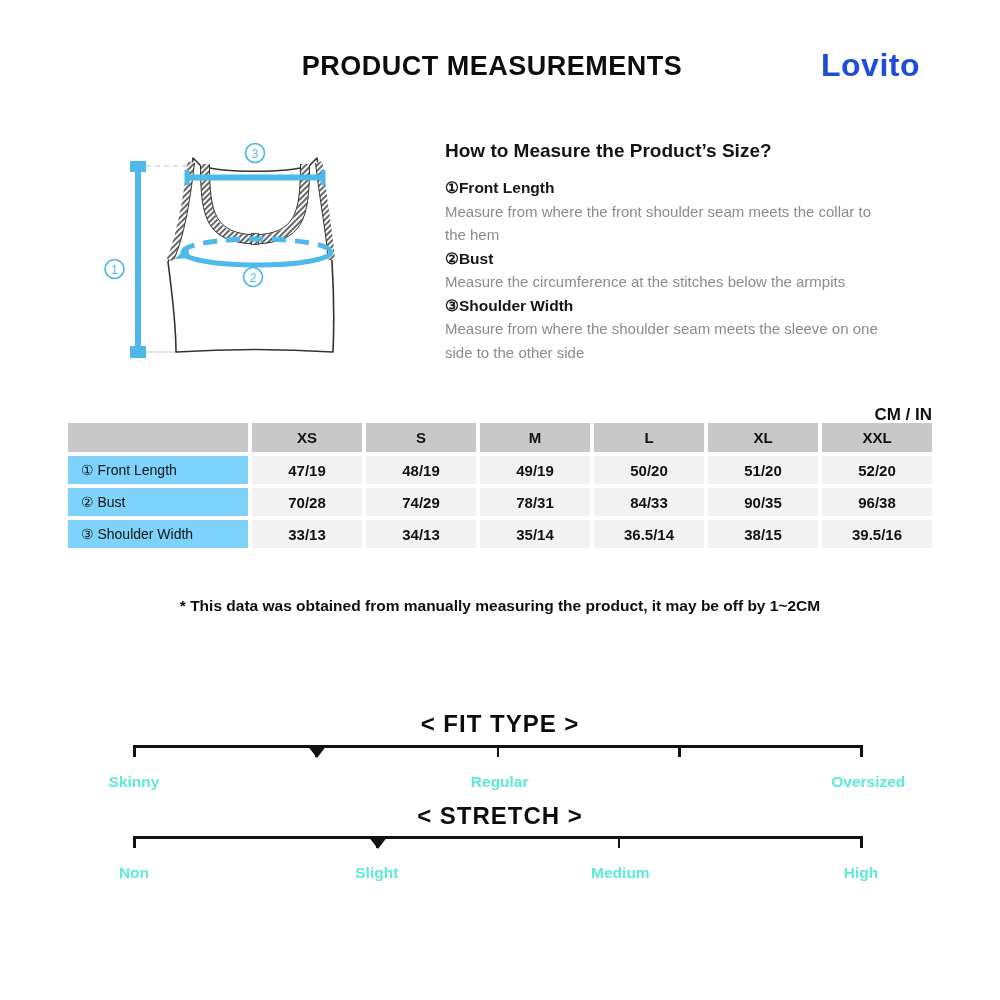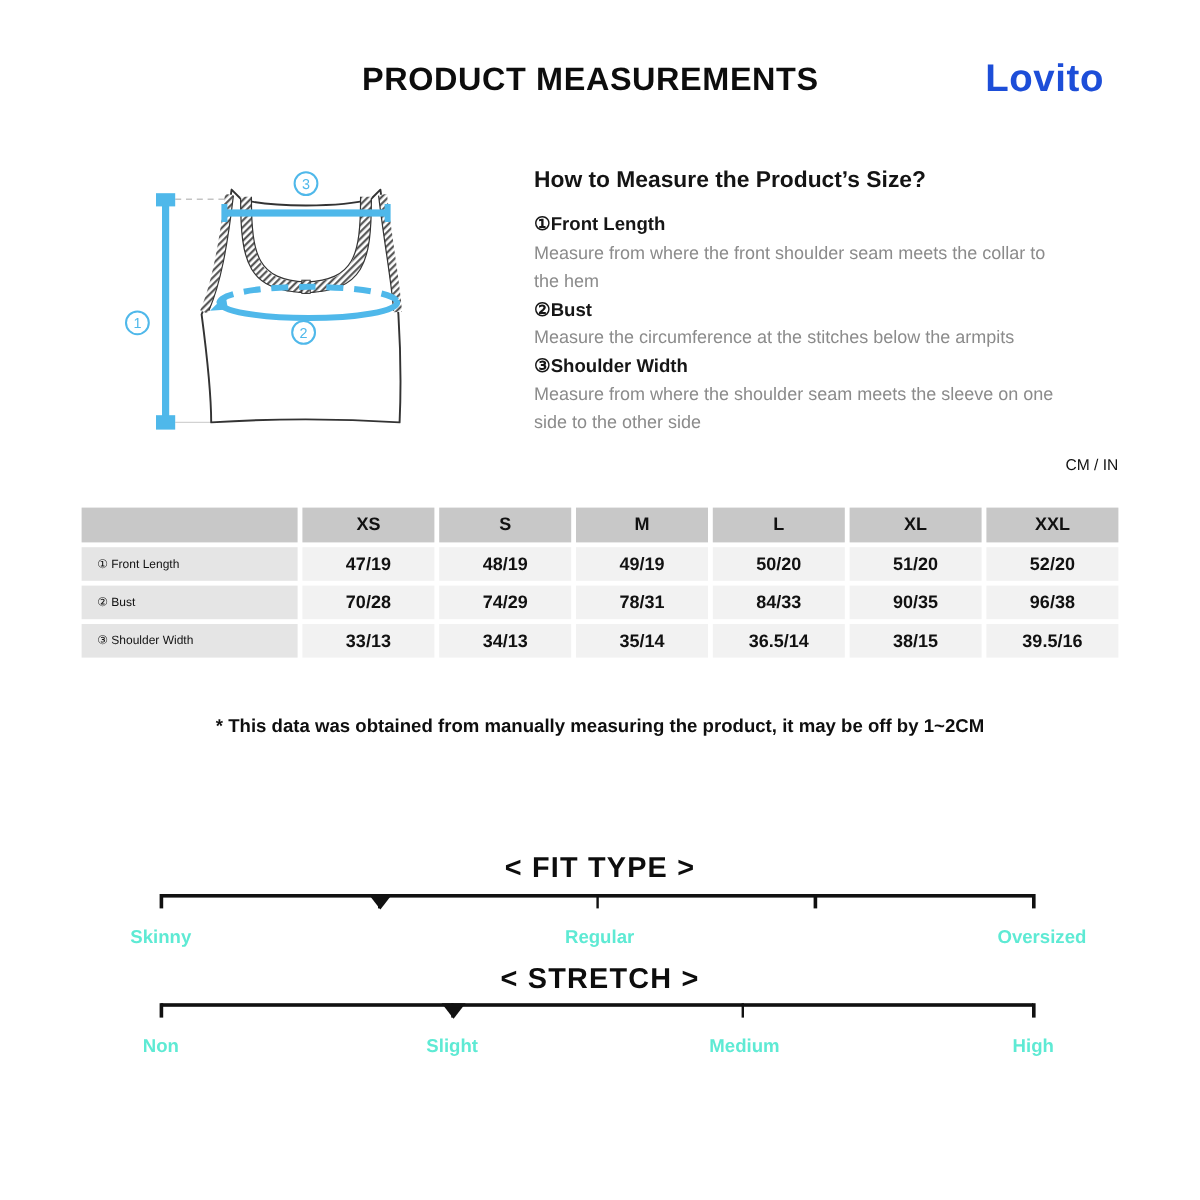--- a/index.html
+++ b/index.html
@@ -15,29 +15,29 @@
   
   .diagram { position:absolute; left:100px; top:140px; }
 
   
   .howto { position:absolute; left:445px; top:140px; width:472px; }
   .howto h2 { font-size:19px; font-weight:700; margin-bottom:14px; color:#141414; }
   .howto .item-label { font-size:15.5px; font-weight:700; line-height:23.5px; color:#161616; }
   .howto .item-desc { font-size:15px; font-weight:400; line-height:23.5px; color:#8b8b8b; max-width:435px; }
 
   
-  .unit { position:absolute; right:68px; top:380px; font-size:13px; font-weight:400; }
+  .unit { position:absolute; right:68px; top:405px; font-size:17px; font-weight:700; }
 
   
   .size-table { position:absolute; left:68px; top:423px; width:864px;
     display:grid; grid-template-columns:180px repeat(6,1fr);
     grid-template-rows:29px 28px 28px 28px; gap:4px; }
   .size-table .cell { display:flex; align-items:center; justify-content:center; font-size:15px; }
   .size-table .head { background:#c8c8c8; font-weight:700; }
-  .size-table .rowlabel { background:#e5e5e5; justify-content:flex-start; padding-left:13px; font-size:10px; font-weight:400; }
+  .size-table .rowlabel { background:#7dd3fc; justify-content:flex-start; padding-left:13px; font-size:14px; font-weight:400; }
   .size-table .val { background:#f2f2f2; font-weight:700; }
 
   
   .footnote { position:absolute; left:0; right:0; top:597px; text-align:center;
     font-size:15.5px; font-weight:700; color:#0f0f0f; }
 
   
   .scale-title { position:absolute; left:0; right:0; text-align:center; font-size:24px; font-weight:800; letter-spacing:1px; color:#0d0d0d; }
   .scale-line { position:absolute; left:134px; width:727px; height:2.5px; background:#111; }
   .scale-line .tick { position:absolute; top:0; width:2.5px; height:12px; background:#111; margin-left:-1px; }

